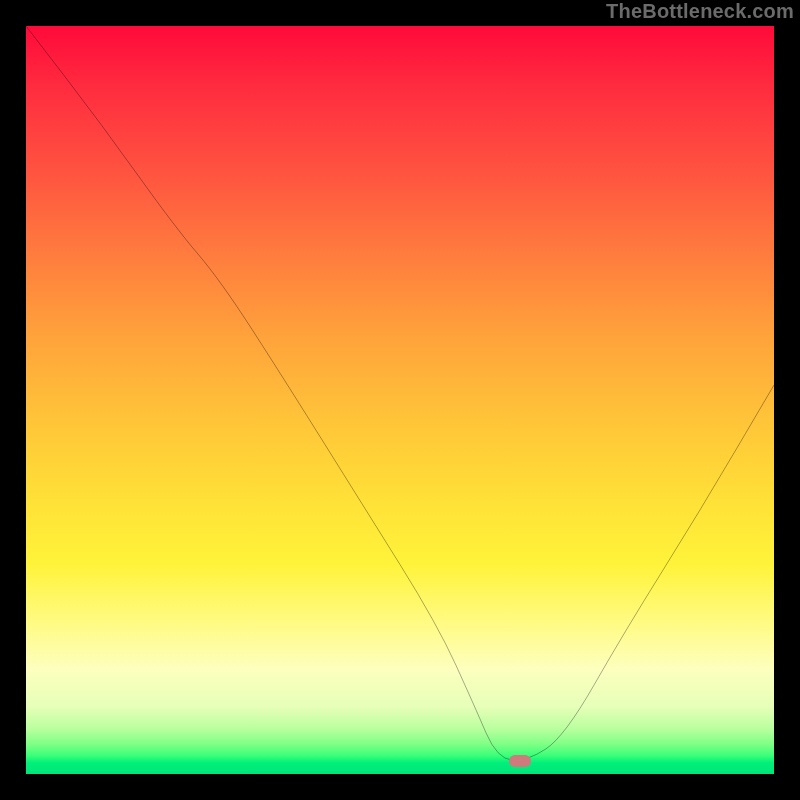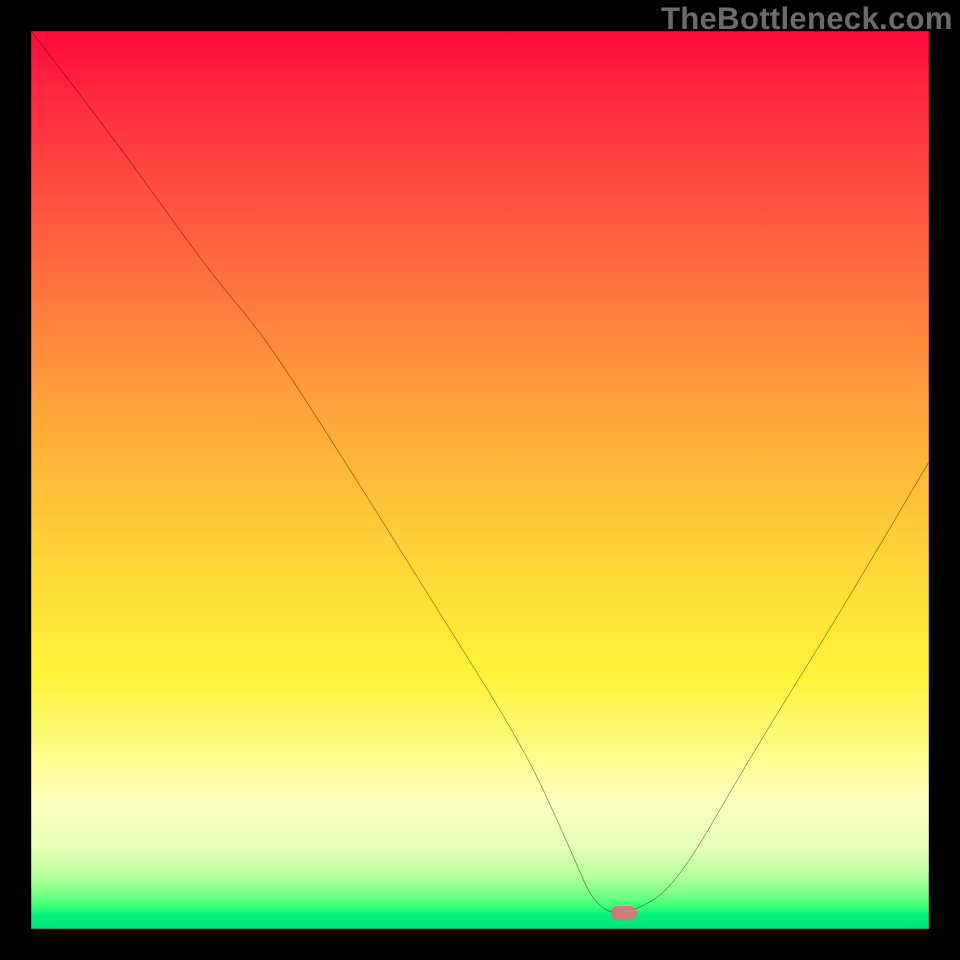--- a/index.html
+++ b/index.html
@@ -15,21 +15,21 @@
     position: relative;
     width: 800px;
     height: 800px;
     background: #000;
   }
   .watermark {
     position: absolute;
     top: 0;
     right: 6px;
     color: #6b6b6b;
-    font-size: 26px;
+    font-size: 20px;
     font-weight: 600;
     letter-spacing: 0.2px;
     z-index: 20;
   }
   .plot-area {
     position: absolute;
     left: 26px;
     top: 26px;
     width: 748px;
     height: 748px;

